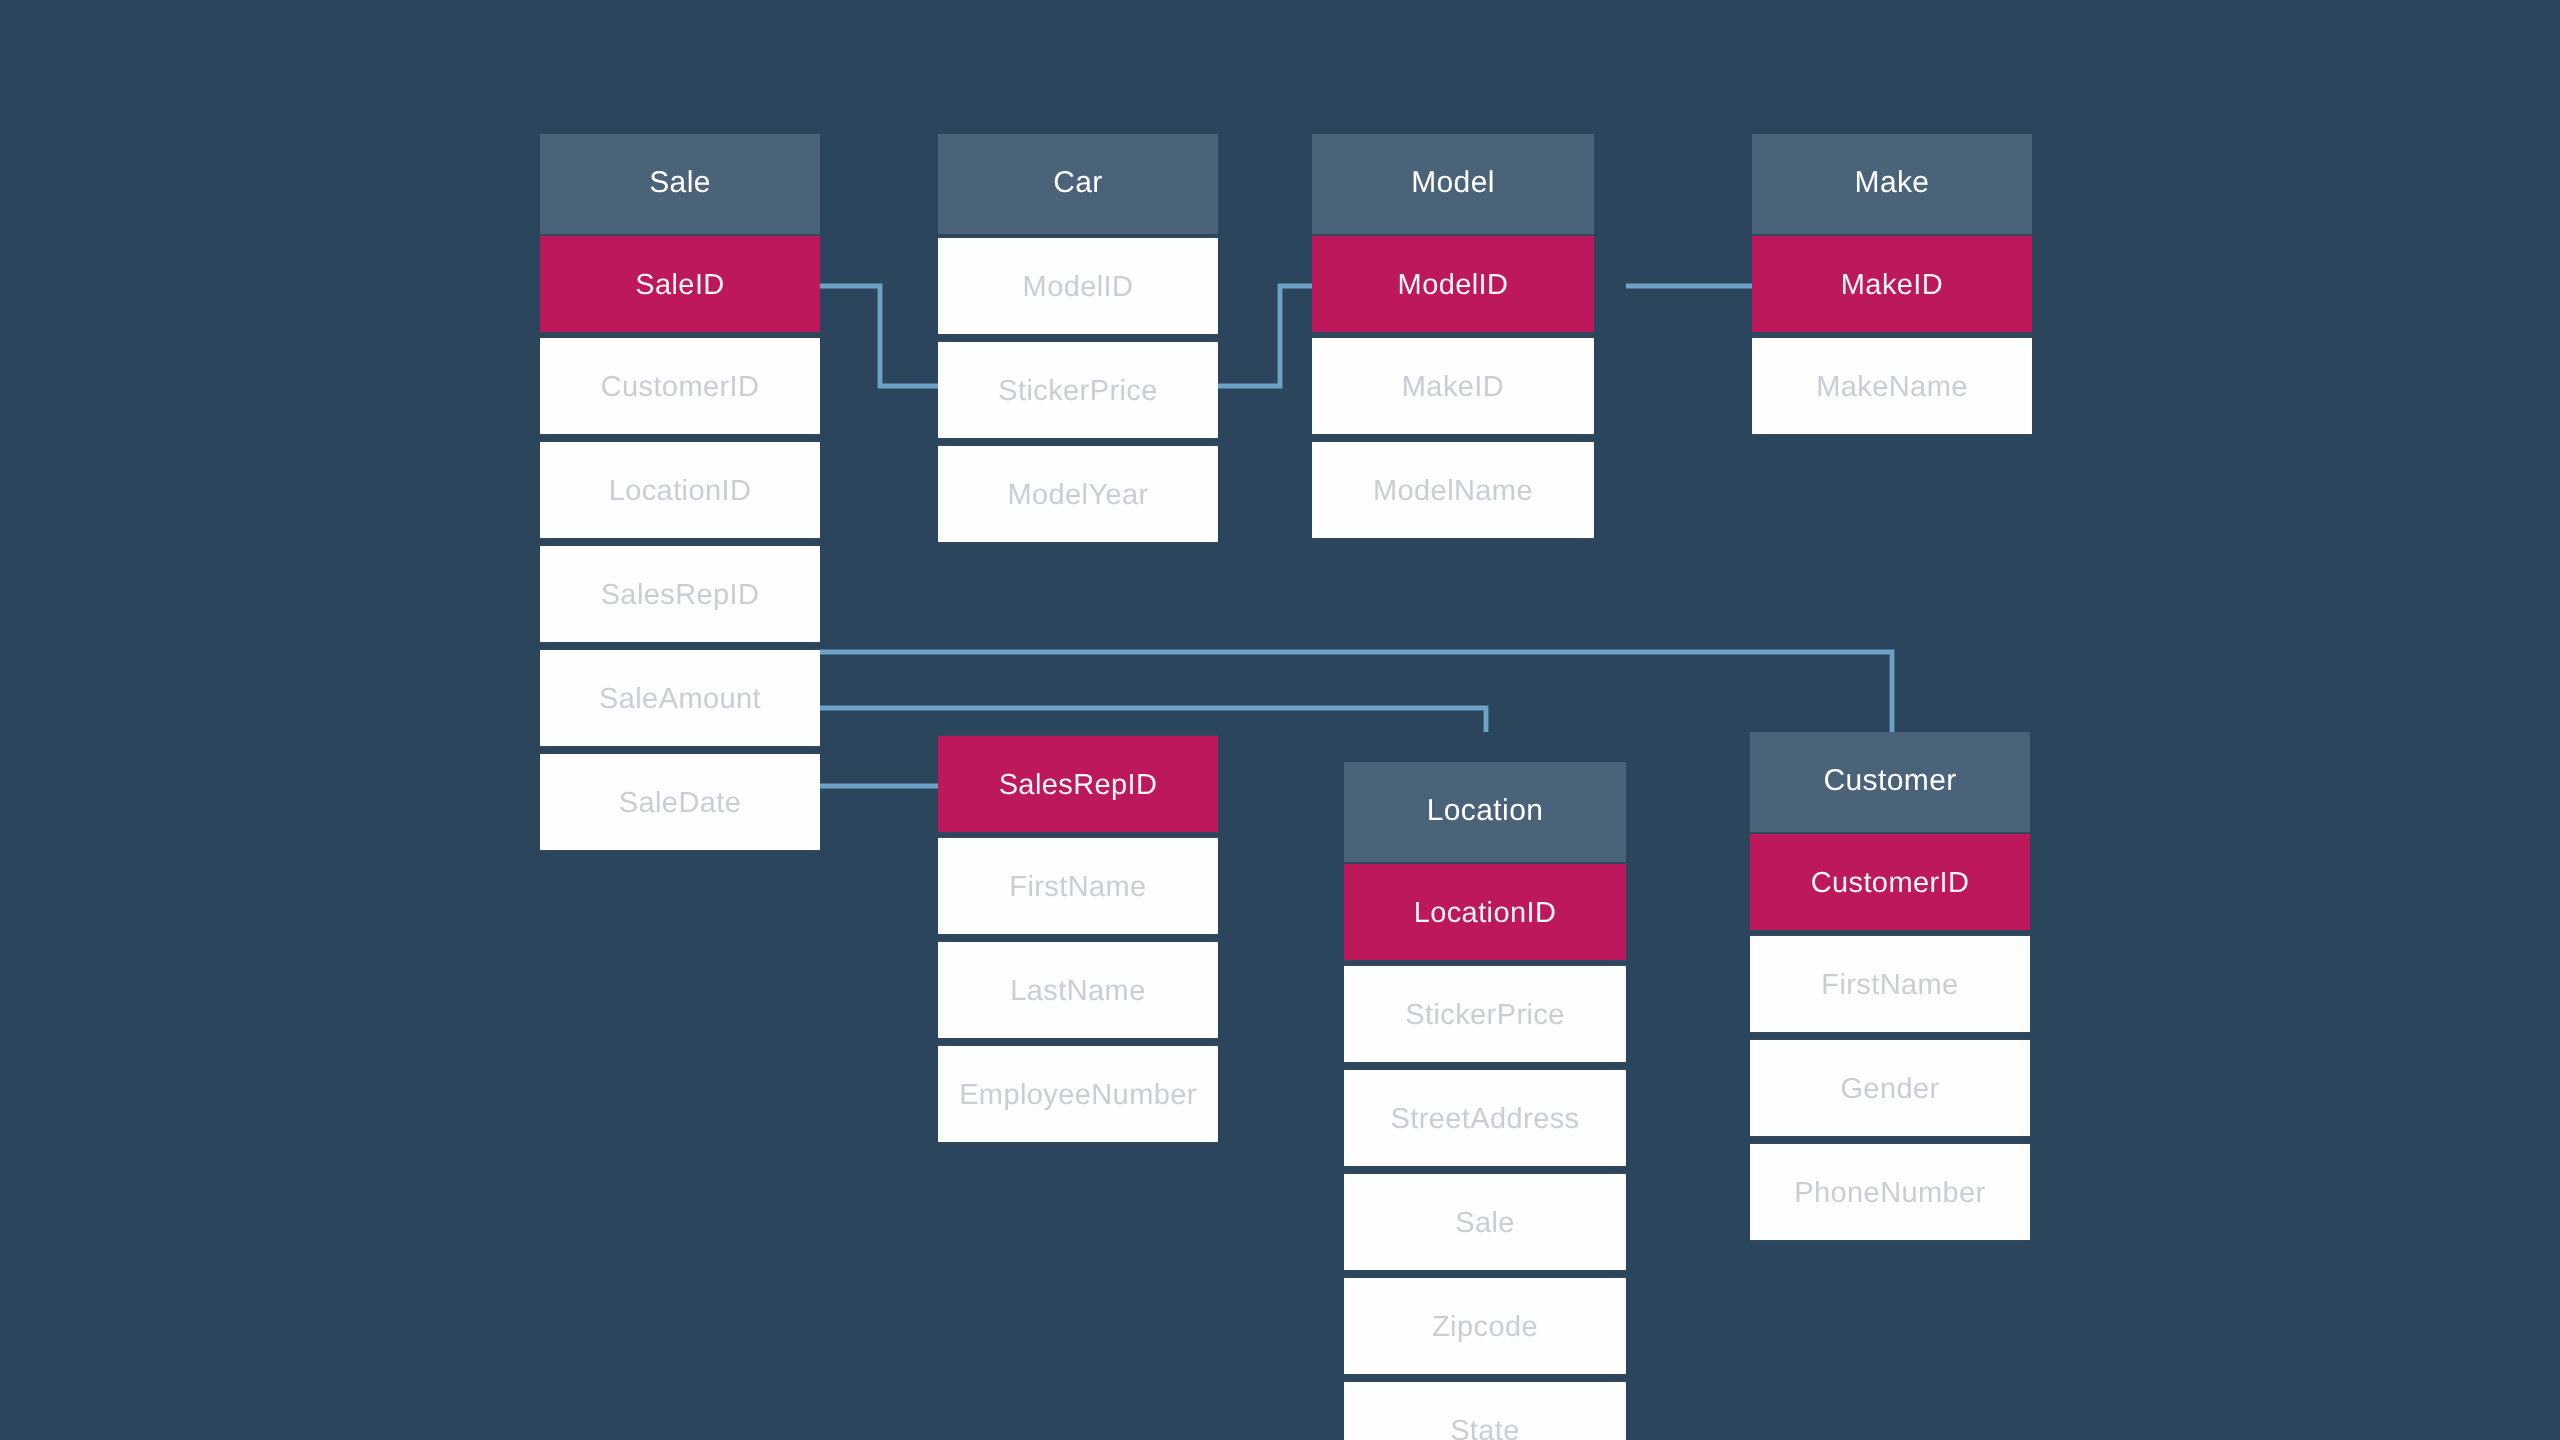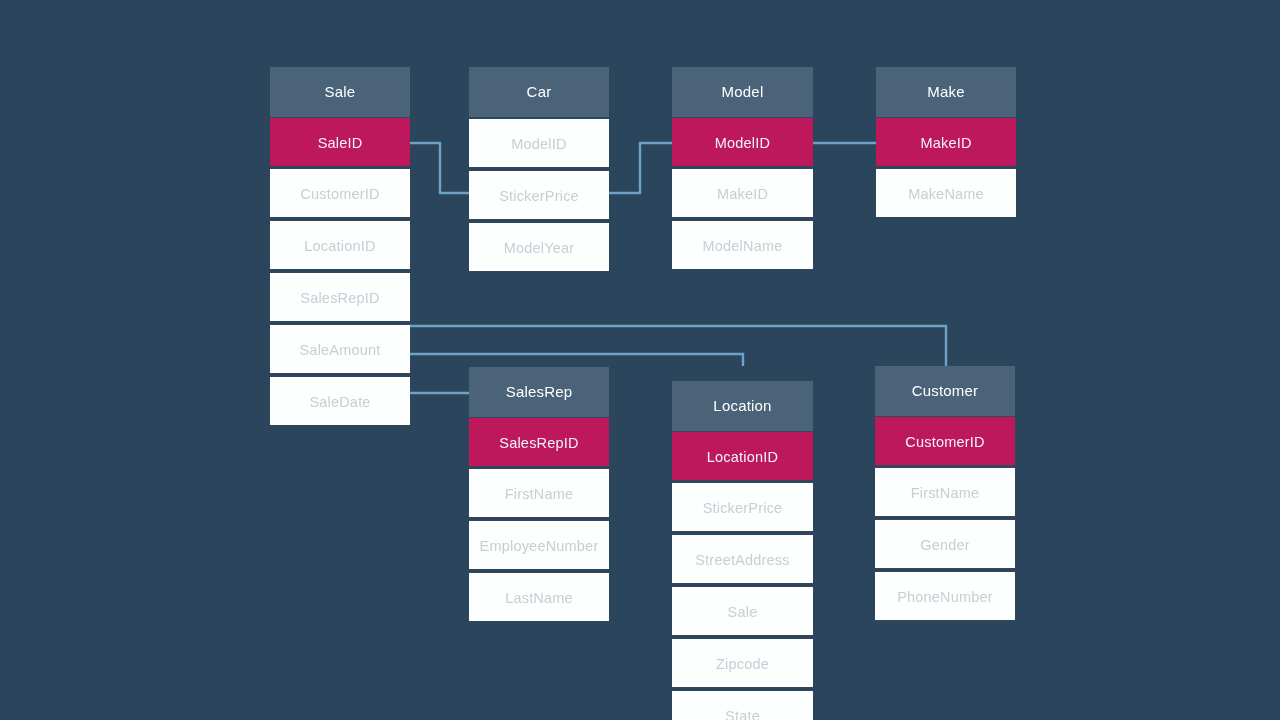--- a/index.html
+++ b/index.html
@@ -104,39 +104,38 @@
     <div class="row attr">SaleDate</div>
   </div>
 
   <div class="entity" style="left:469px; top:36px; width:140px;">
     <div class="entity-header">Car</div>
     <div class="row attr">ModelID</div>
     <div class="row attr">StickerPrice</div>
     <div class="row attr">ModelYear</div>
   </div>
 
-  <div class="entity" style="left:672px; top:36px; width:141px;">
+  <div class="entity" style="left:656px; top:36px; width:141px;">
     <div class="entity-header">Model</div>
     <div class="row pk">ModelID</div>
     <div class="row attr">MakeID</div>
     <div class="row attr">ModelName</div>
   </div>
 
   <div class="entity" style="left:876px; top:36px; width:140px;">
     <div class="entity-header">Make</div>
     <div class="row pk">MakeID</div>
     <div class="row attr">MakeName</div>
   </div>
 
   <div class="entity" style="left:469px; top:336px; width:140px;">
-    <div class="entity-header">SalesRep</div>
     <div class="row pk">SalesRepID</div>
     <div class="row attr">FirstName</div>
+    <div class="row attr">LastName</div>
     <div class="row attr">EmployeeNumber</div>
-    <div class="row attr">LastName</div>
   </div>
 
   <div class="entity" style="left:672px; top:350px; width:141px;">
     <div class="entity-header">Location</div>
     <div class="row pk">LocationID</div>
     <div class="row attr">StickerPrice</div>
     <div class="row attr">StreetAddress</div>
     <div class="row attr">Sale</div>
     <div class="row attr">Zipcode</div>
     <div class="row attr">State</div>

